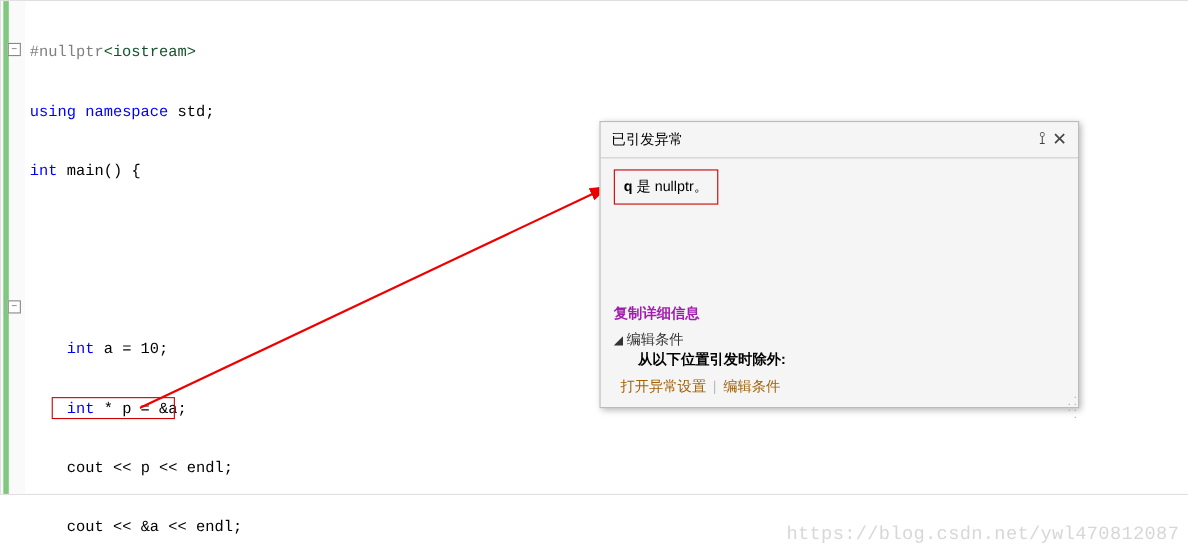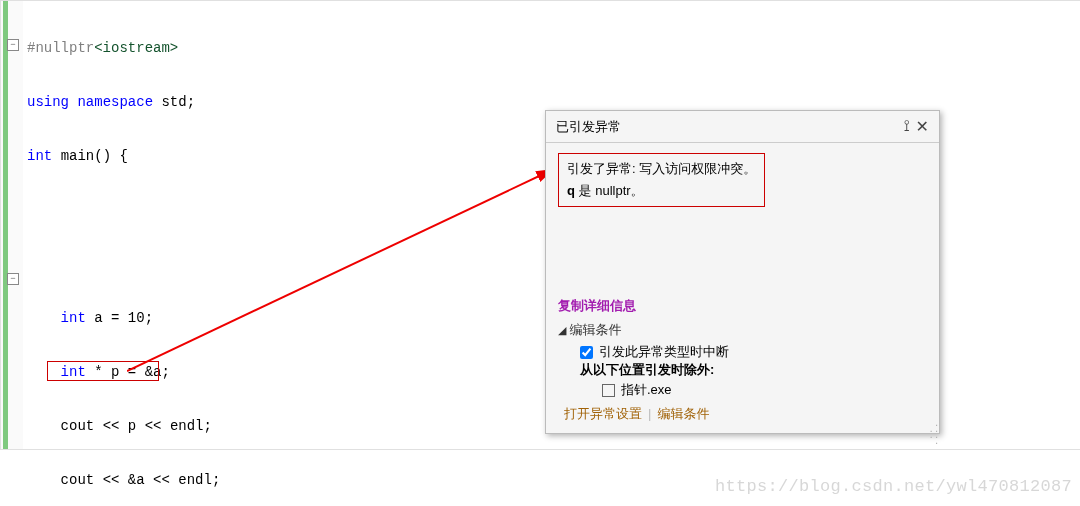--- a/index.html
+++ b/index.html
@@ -11,21 +11,21 @@
 .gutter-mark { position: absolute; left: 6px; width: 12px; height: 12px; border: 1px solid #888; cursor: pointer; font-size: 9px; text-align: center; line-height: 10px; color: #666; background: #fff; }
 .code { flex: 1; padding: 2px 0; position: relative; white-space: pre; line-height: 18px; }
 .line { height: 18px; padding-left: 4px; }
 
 .kw { color: #0000ff; }
 .type { color: #0000ff; }
 .pp { color: #808080; }
 .inc { color: #14532d; }
 .err-box-inner { position: absolute; left: 24px; top: 360px; width: 112px; height: 20px; border: 1.5px solid #c00; pointer-events: none; }
 
-.popup { position: absolute; left: 545px; top: 110px; width: 395px; background: #f5f5f5; border: 1px solid #bbb; box-shadow: 2px 2px 6px rgba(0,0,0,0.3); font-family: "Microsoft YaHei", sans-serif; font-size: 13px; }
+.popup { position: absolute; left: 545px; top: 110px; width: 436px; background: #f5f5f5; border: 1px solid #bbb; box-shadow: 2px 2px 6px rgba(0,0,0,0.3); font-family: "Microsoft YaHei", sans-serif; font-size: 13px; }
 .popup-header { display: flex; align-items: center; padding: 6px 10px; border-bottom: 1px solid #ccc; }
 .popup-title { flex: 1; font-weight: 500; }
 .popup-icons { display: flex; gap: 6px; }
 .popup-pin, .popup-close { cursor: pointer; font-size: 16px; color: #444; }
 .popup-body { padding: 10px 12px; }
 .popup-msg-box { border: 1.5px solid #c00; padding: 4px 8px; display: inline-block; margin-bottom: 12px; }
 .popup-msg-box div { line-height: 22px; }
 .popup-link { color: #a21caf; cursor: pointer; margin-top: 40px; margin-bottom: 6px; font-weight: bold; }
 .popup-section-title { color: #333; }
 .popup-section-title::before { content: "◢ "; font-size: 11px; }
@@ -93,35 +93,26 @@
 <div class="popup">
   <div class="popup-header">
     <span class="popup-title">已引发异常</span>
     <div class="popup-icons">
       <span class="popup-pin">⟟</span>
       <span class="popup-close">✕</span>
     </div>
   </div>
   <div class="popup-body">
     <div class="popup-msg-box">
-      <div>引发了异常: 写入访问权限冲突。</div>
       <div><b>q</b><span> 是 nullptr。</span></div>
     </div>
     <div style="height:38px;"></div>
     <div class="popup-link">复制详细信息</div>
     <div class="popup-section-title">编辑条件</div>
-    <div class="popup-checkbox-row">
-      <input type="checkbox" checked="" style="">
-      <span>引发此异常类型时中断</span>
-    </div>
     <div class="popup-subtext">从以下位置引发时除外:</div>
-    <div class="popup-subrow">
-      <span class="chk"></span>
-      <span>指针.exe</span>
-    </div>
     <div class="popup-links-row">
       <span class="lnk">打开异常设置</span><span class="sep">|</span><span class="lnk">编辑条件</span>
     </div>
   </div>
   <div class="popup-grip">
       <span>.</span>
       <span>. .</span>
       <span>. . .</span>
     </div>
 </div>

